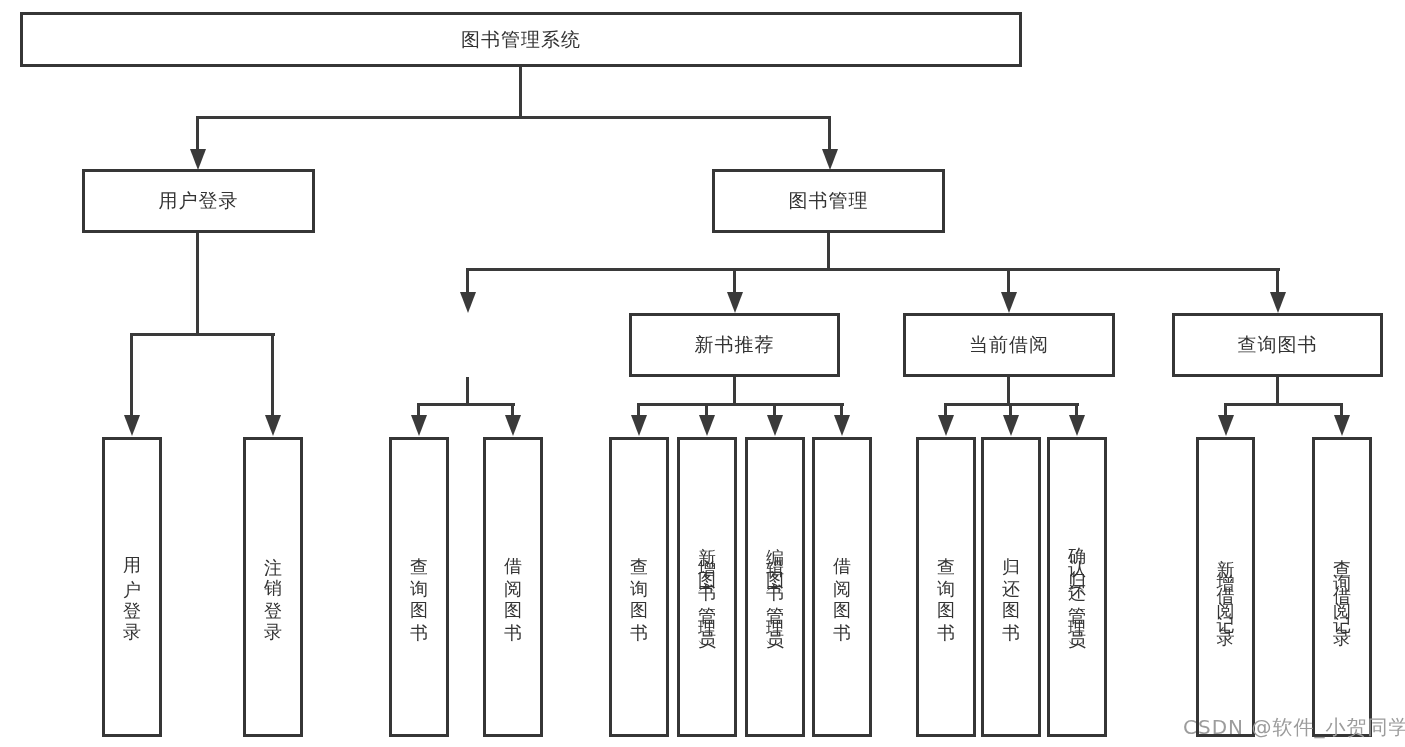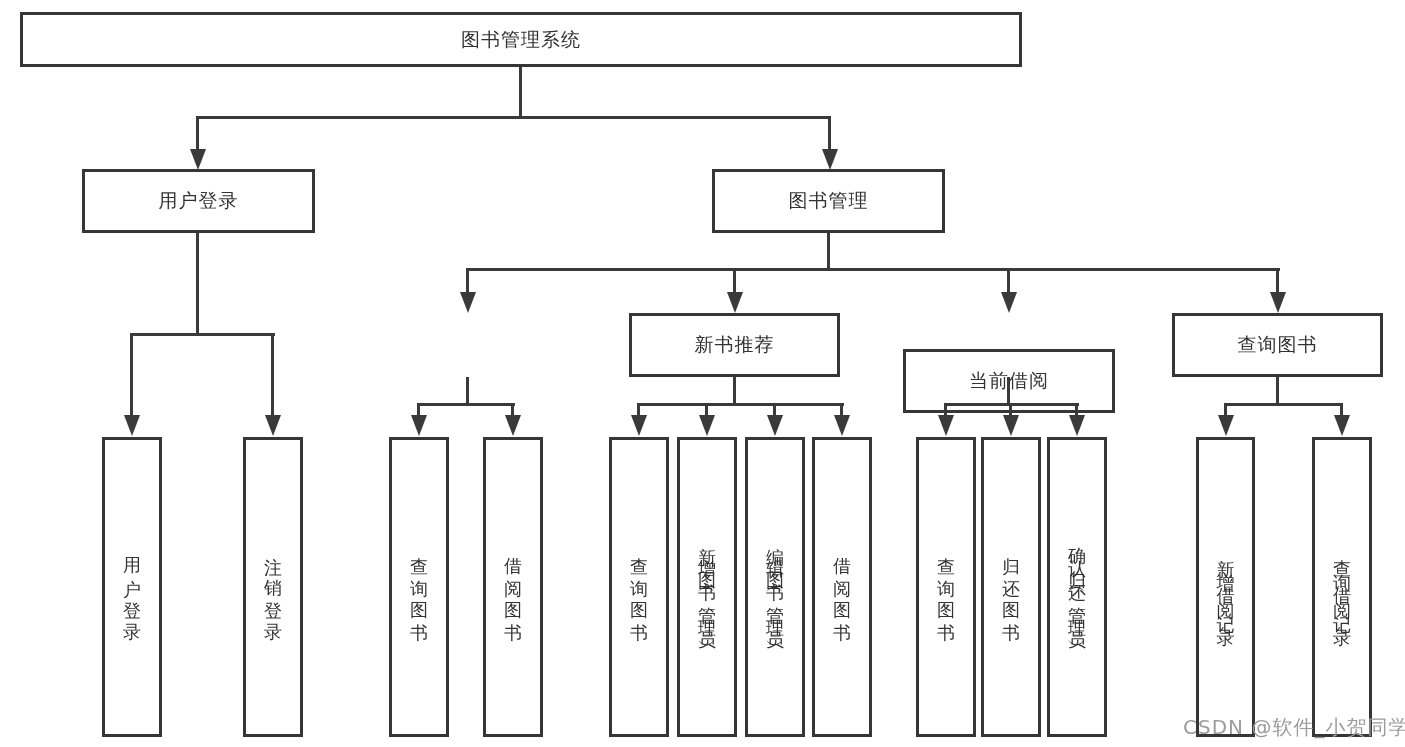--- a/index.html
+++ b/index.html
@@ -49,21 +49,21 @@
     color:#9c9c9c;
     letter-spacing:1px;
     white-space:nowrap;
   }
   
   .p-root{left:20px;top:12px;width:1002px;height:55px;}
   .p-l2a{left:82px;top:169px;width:233px;height:64px;}
   .p-l2b{left:712px;top:169px;width:233px;height:64px;}
   .p-l3a{left:362px;top:313px;width:211px;height:64px;}
   .p-l3b{left:629px;top:313px;width:211px;height:64px;}
-  .p-l3c{left:903px;top:313px;width:212px;height:64px;margin-top:36px;}
+  .p-l3c{left:903px;top:313px;width:212px;height:64px;}
   .p-l3d{left:1172px;top:313px;width:211px;height:64px;}
   .p-f1{left:102px;top:437px;width:60px;height:300px;}
   .p-f2{left:243px;top:437px;width:60px;height:300px;}
   .p-f3{left:389px;top:437px;width:60px;height:300px;}
   .p-f4{left:483px;top:437px;width:60px;height:300px;}
   .p-f5{left:609px;top:437px;width:60px;height:300px;}
   .p-f6{left:677px;top:437px;width:60px;height:300px;}
   .p-f7{left:745px;top:437px;width:60px;height:300px;}
   .p-f8{left:812px;top:437px;width:60px;height:300px;}
   .p-f9{left:916px;top:437px;width:60px;height:300px;}

